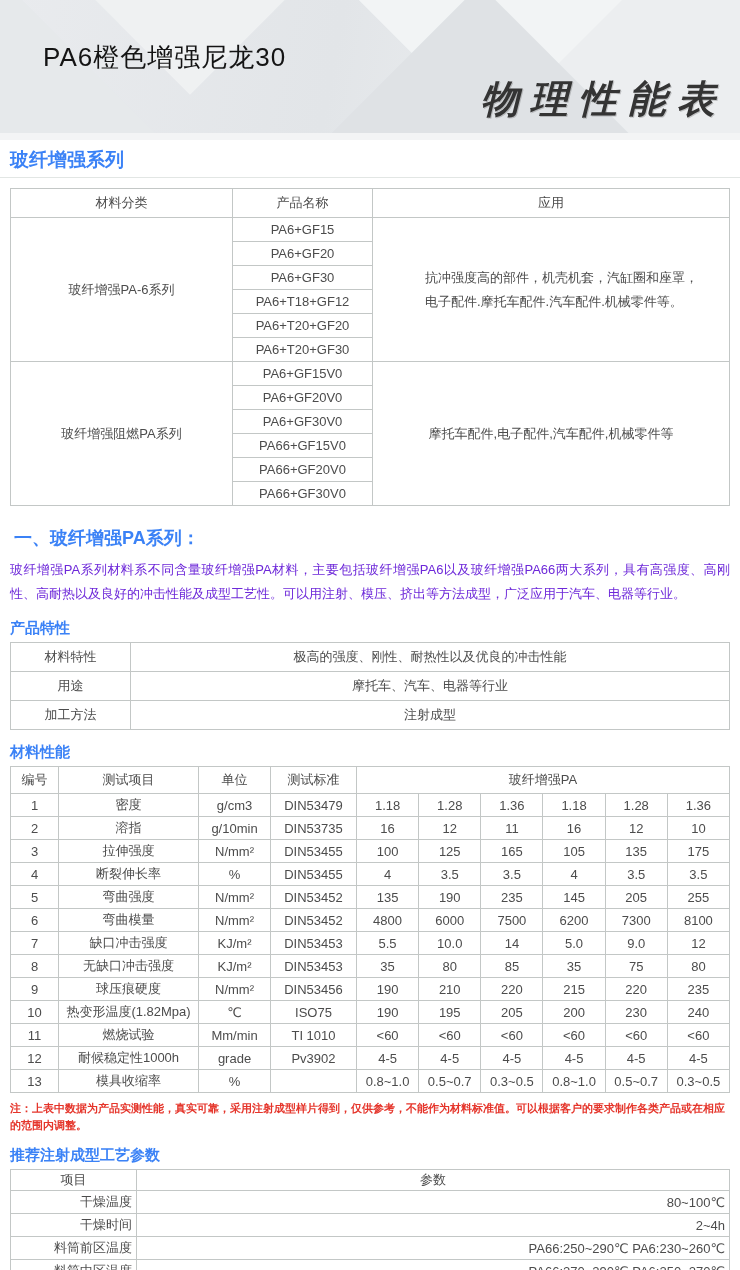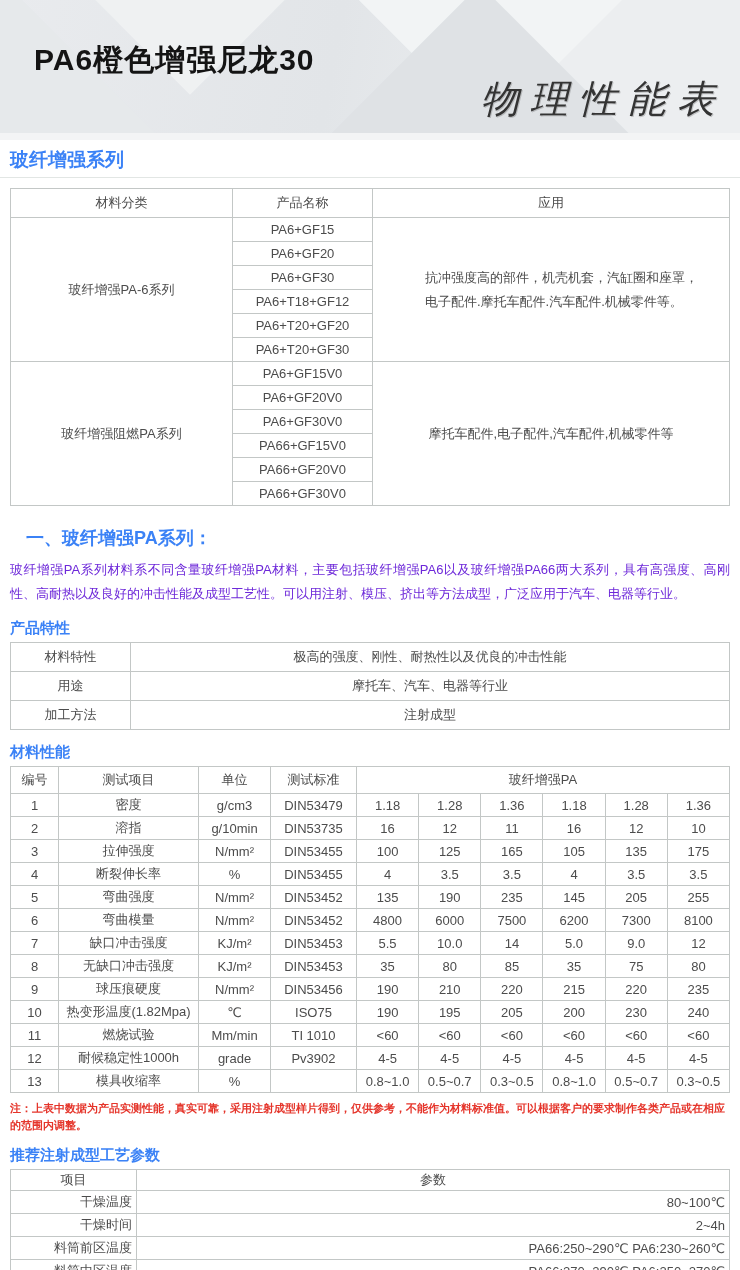--- a/index.html
+++ b/index.html
@@ -16,42 +16,42 @@
     background:linear-gradient(100deg,#e9ebee 0%,#e2e5e8 45%,#edeff1 78%,#f3f4f5 100%);
   }
   .shape { position:absolute; transform:rotate(45deg); }
   .s1 { width:320px; height:320px; right:70px;  top:-235px; background:#f2f4f5; }
   .s2 { width:280px; height:280px; right:-130px; top:-50px;  background:#eceef0; }
   .s3 { width:340px; height:340px; left:310px;  top:55px;   background:#dfe2e5; }
   .s4 { width:300px; height:300px; left:-150px; top:40px;   background:#e6e9eb; }
   .s5 { width:240px; height:240px; left:70px;   top:-195px; background:#eff1f2; }
   .banner::after { content:""; position:absolute; left:0; right:0; bottom:0; height:7px; background:#f3f4f5; }
   .banner-title {
-    position:absolute; left:34px; top:40px;
-    font-size:30px; font-weight:bold; color:#141414; letter-spacing:1px;
+    position:absolute; left:43px; top:40px;
+    font-size:26px; font-weight:normal; color:#141414; letter-spacing:1px;
   }
   .banner-calligraphy {
     position:absolute; right:14px; top:74px;
     font-family:"DejaVu Serif","Liberation Serif",serif;
-    font-style:italic; font-weight:normal;
+    font-style:italic; font-weight:bold;
     font-size:38px; letter-spacing:11px; color:#343434;
     text-shadow:1px 1px 0 rgba(60,60,60,0.25);
     white-space:nowrap;
     text-align:center;
   }
 
   
   .content { padding:0 10px; }
   .green { color:#3b82f6; }
   .h-large {
     font-size:19px; font-weight:bold;
     margin:0 -10px; padding:7px 10px 4px;
     border-bottom:1px solid #e2e6e4;
   }
-  .h-section { font-size:18px; font-weight:bold; margin:20px 16px 8px; }
+  .h-section { font-size:18px; font-weight:bold; margin:20px 4px 8px; }
   .h-small   { font-size:15px; font-weight:bold; margin:13px 0 4px; }
 
   .intro-body {
     font-size:13px; line-height:1.85; color:#6d28d9;
     margin:0 0 6px; text-align:justify;
   }
 
   table { width:100%; border-collapse:collapse; table-layout:fixed; }
   th, td {
     border:1px solid #c3c7c6; text-align:center; vertical-align:middle;

